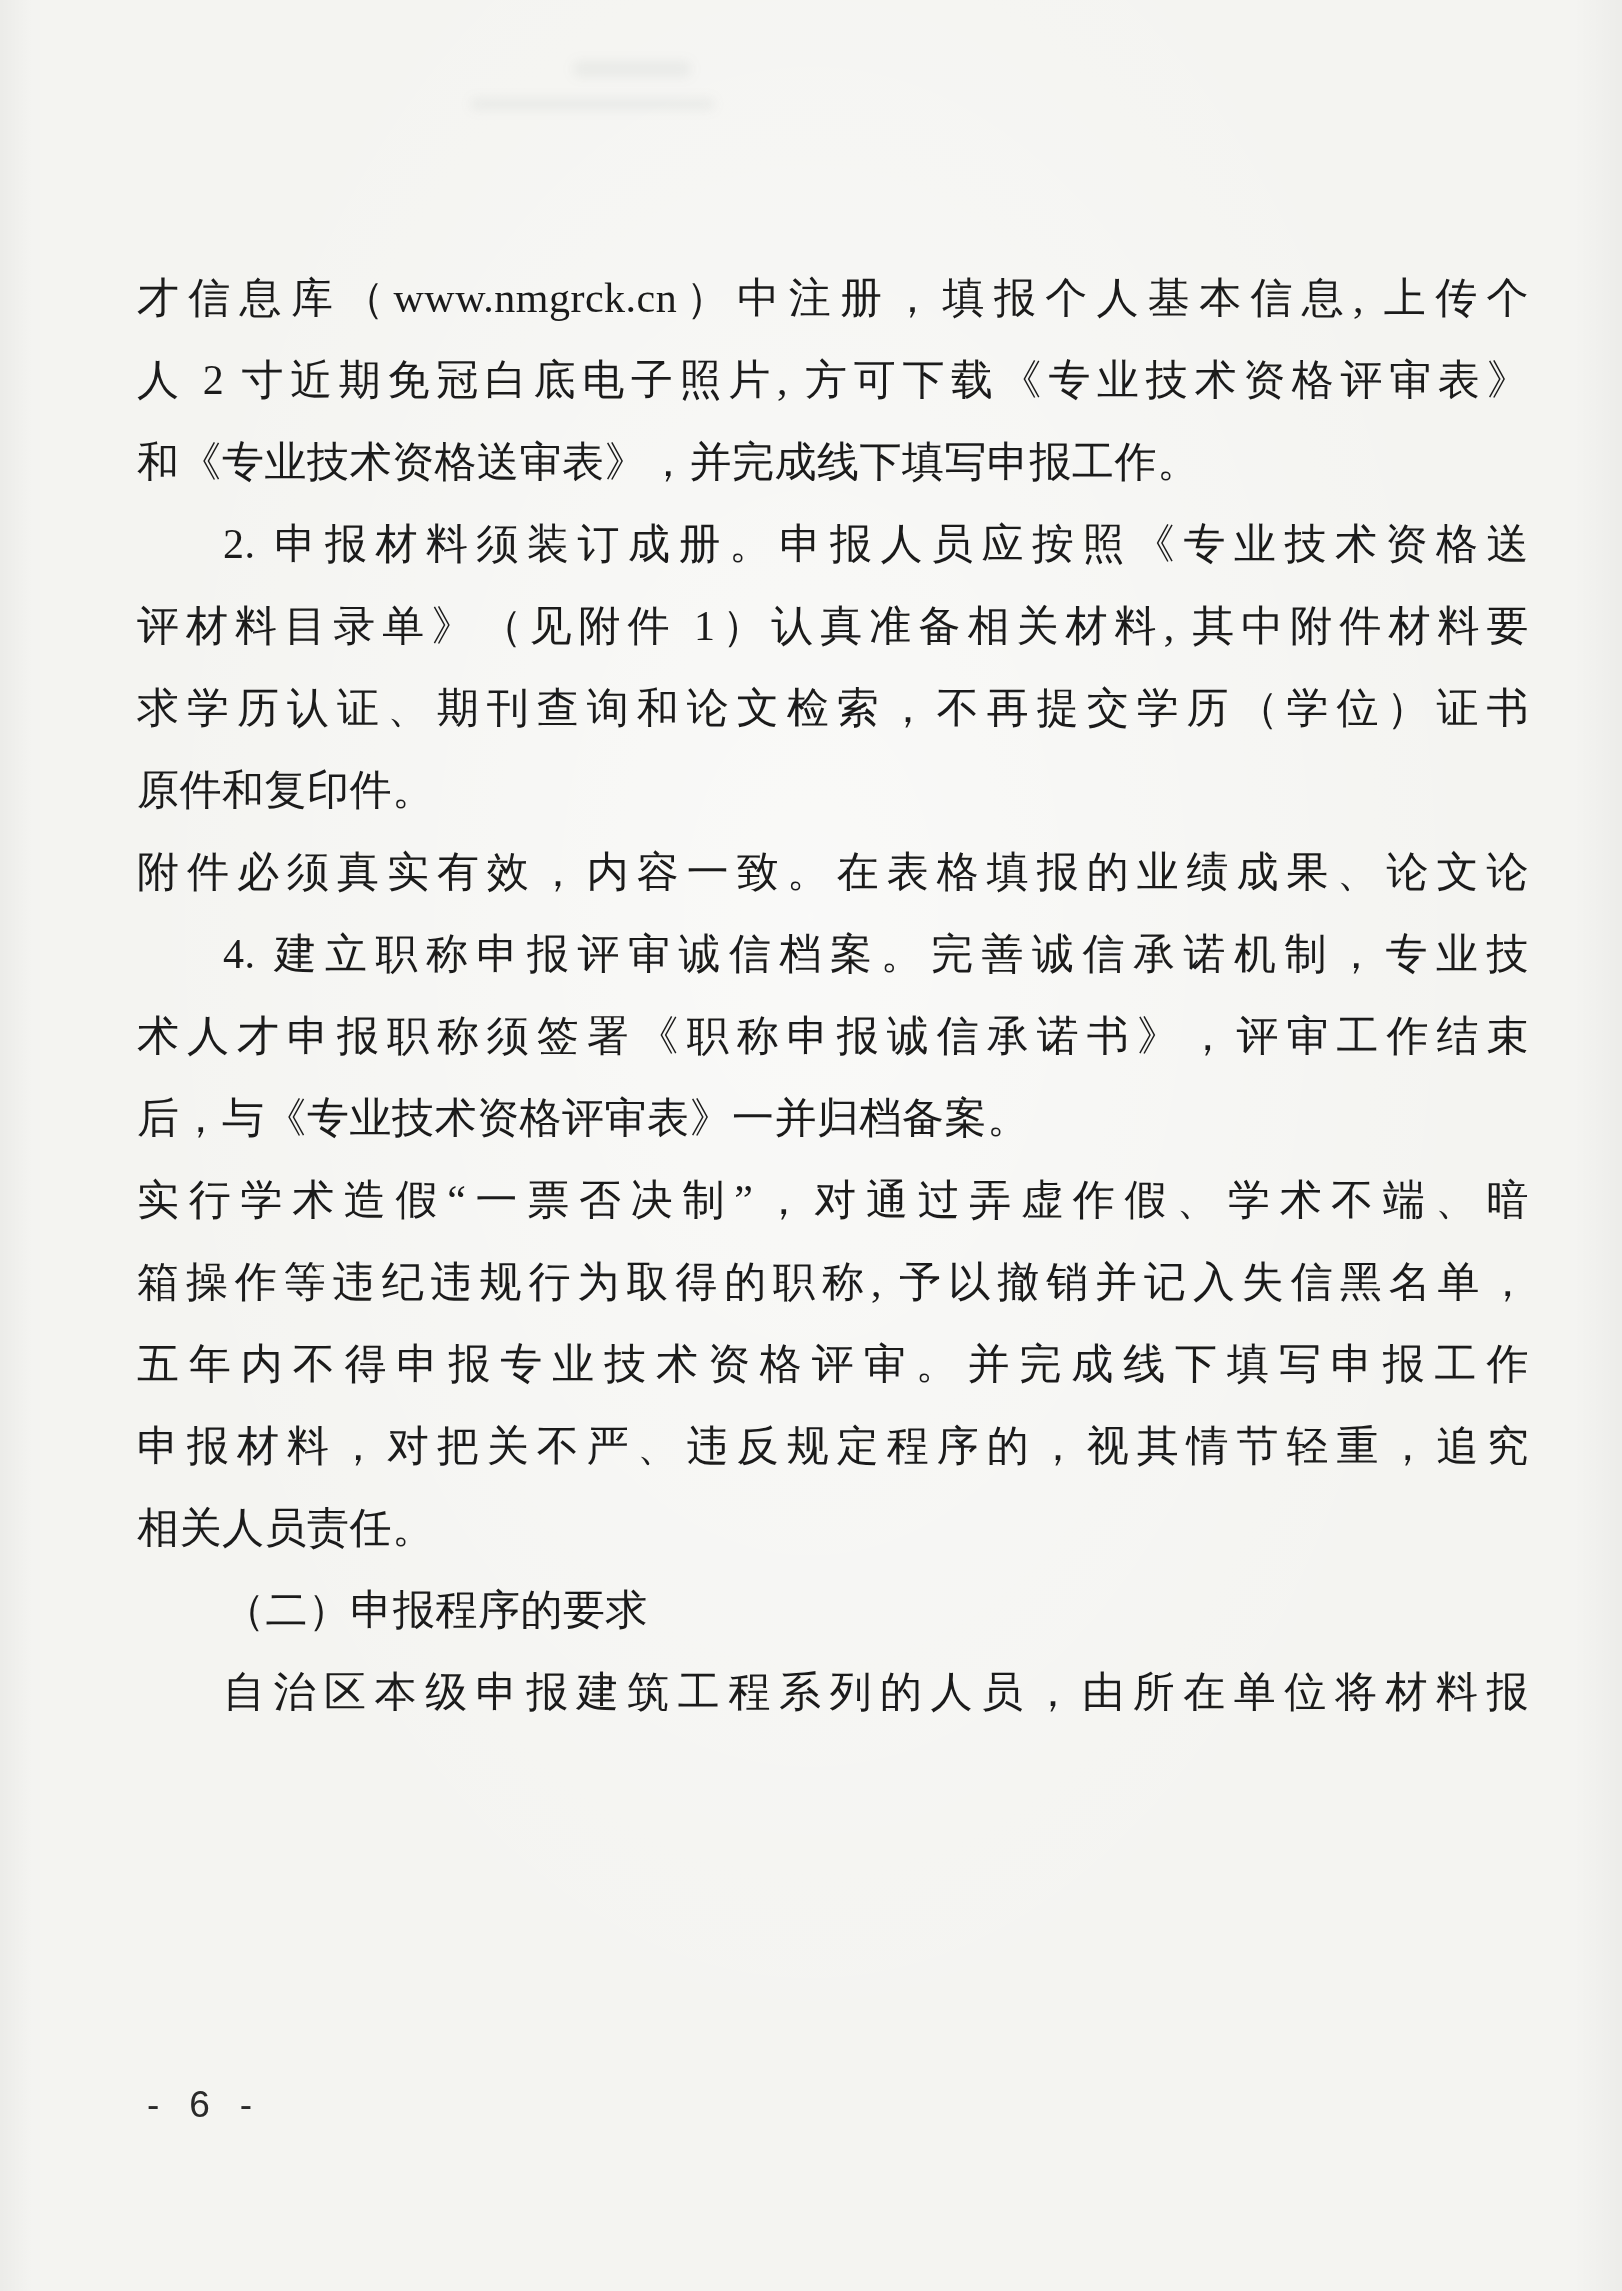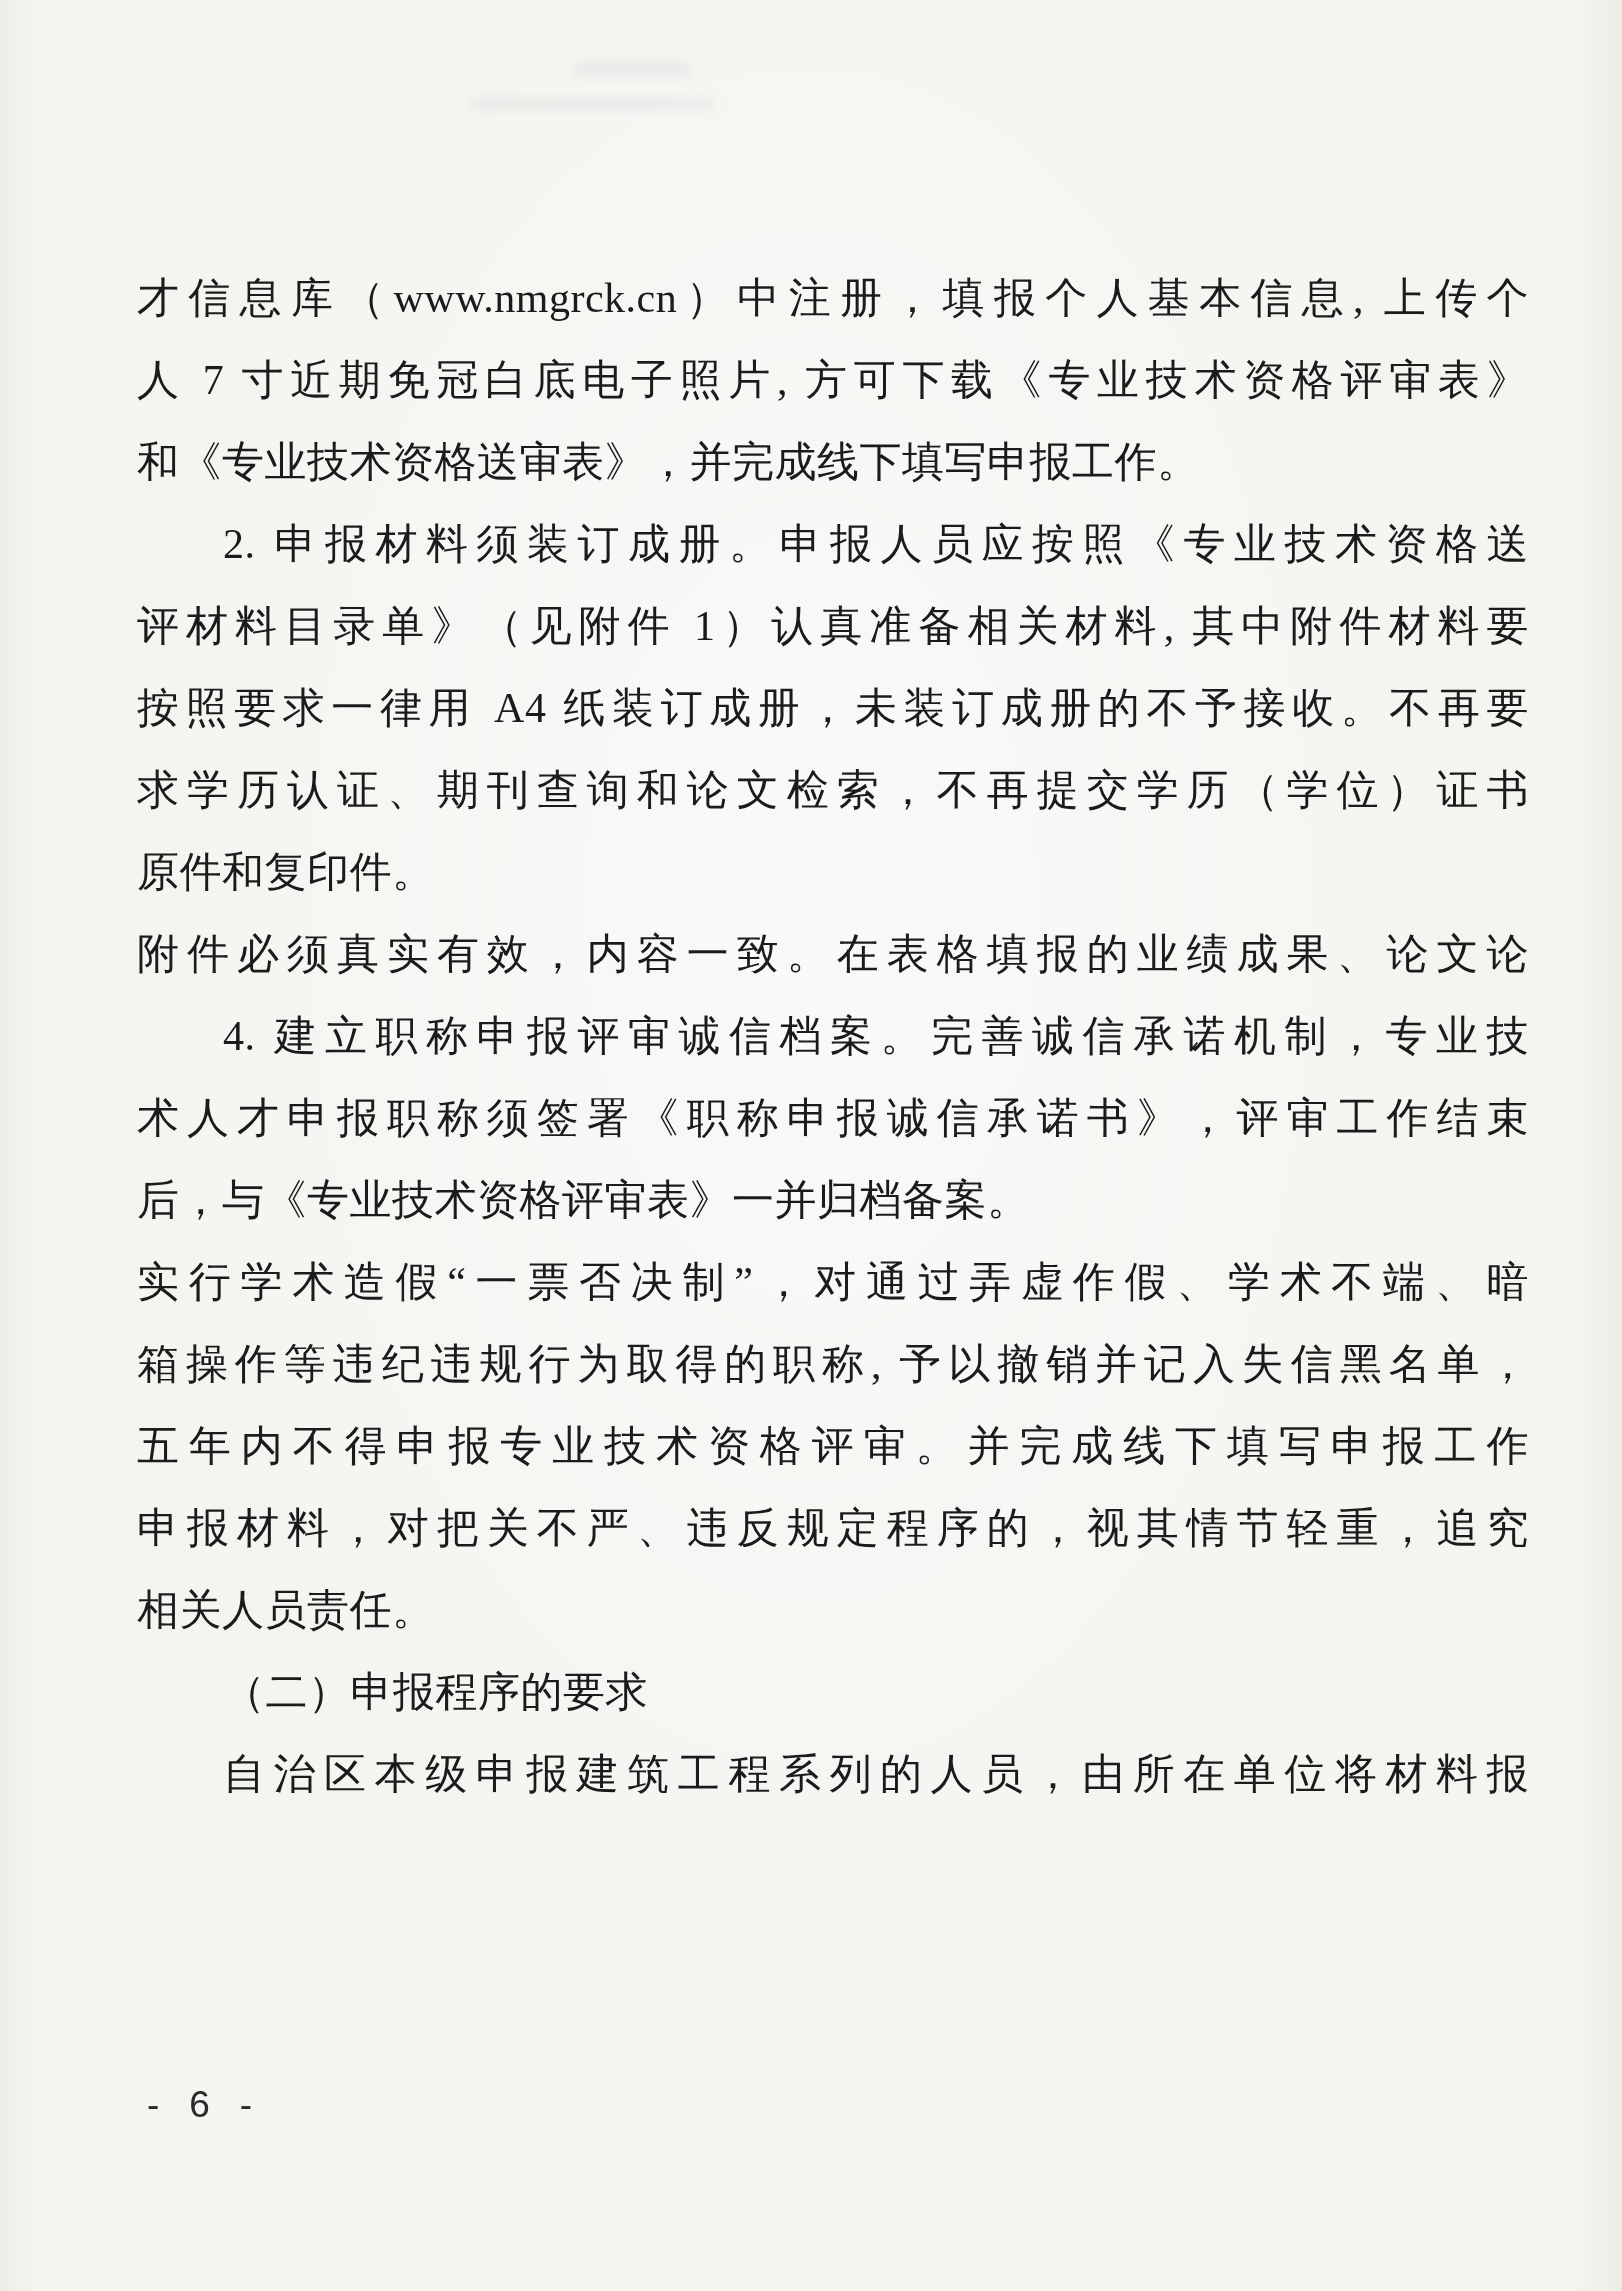--- a/index.html
+++ b/index.html
@@ -71,25 +71,24 @@
 </head>
 <body>
 
 <div class="page">
 
   <div class="ghost-mark ghost-a"></div>
   <div class="ghost-mark ghost-b"></div>
 
   <div class="text-block">
     <p class="line">才信息库（www.nmgrck.cn）中注册，填报个人基本信息, 上传个</p>
-    <p class="line">人 7 寸近期免冠白底电子照片, 方可下载《专业技术资格评审表》</p>
+    <p class="line">人 2 寸近期免冠白底电子照片, 方可下载《专业技术资格评审表》</p>
     <p class="line end">和《专业技术资格送审表》，并完成线下填写申报工作。</p>
     <p class="line indent">2. 申报材料须装订成册。申报人员应按照《专业技术资格送</p>
     <p class="line">评材料目录单》（见附件 1）认真准备相关材料, 其中附件材料要</p>
-    <p class="line">按照要求一律用 A4 纸装订成册，未装订成册的不予接收。不再要</p>
     <p class="line">求学历认证、期刊查询和论文检索，不再提交学历（学位）证书</p>
     <p class="line end">原件和复印件。</p>
     <p class="line">附件必须真实有效，内容一致。在表格填报的业绩成果、论文论</p>
     <p class="line indent">4. 建立职称申报评审诚信档案。完善诚信承诺机制，专业技</p>
     <p class="line">术人才申报职称须签署《职称申报诚信承诺书》，评审工作结束</p>
     <p class="line end">后，与《专业技术资格评审表》一并归档备案。</p>
     <p class="line">实行学术造假“一票否决制”，对通过弄虚作假、学术不端、暗</p>
     <p class="line">箱操作等违纪违规行为取得的职称, 予以撤销并记入失信黑名单，</p>
     <p class="line">五年内不得申报专业技术资格评审。并完成线下填写申报工作</p>
     <p class="line">申报材料，对把关不严、违反规定程序的，视其情节轻重，追究</p>

